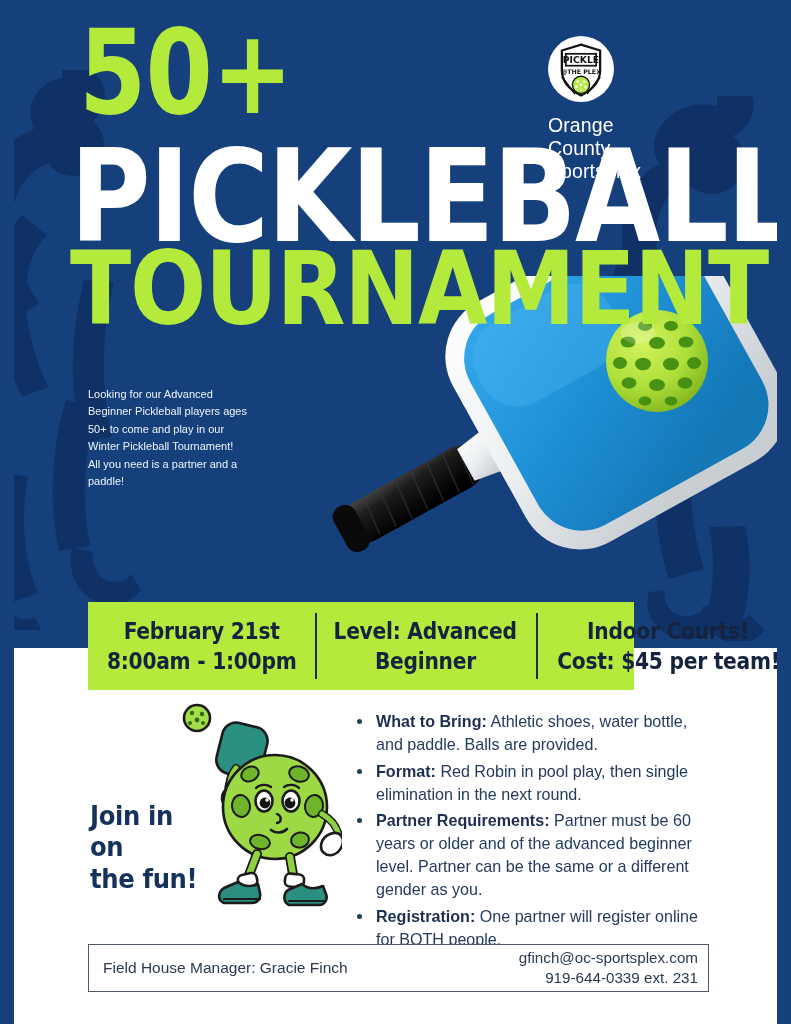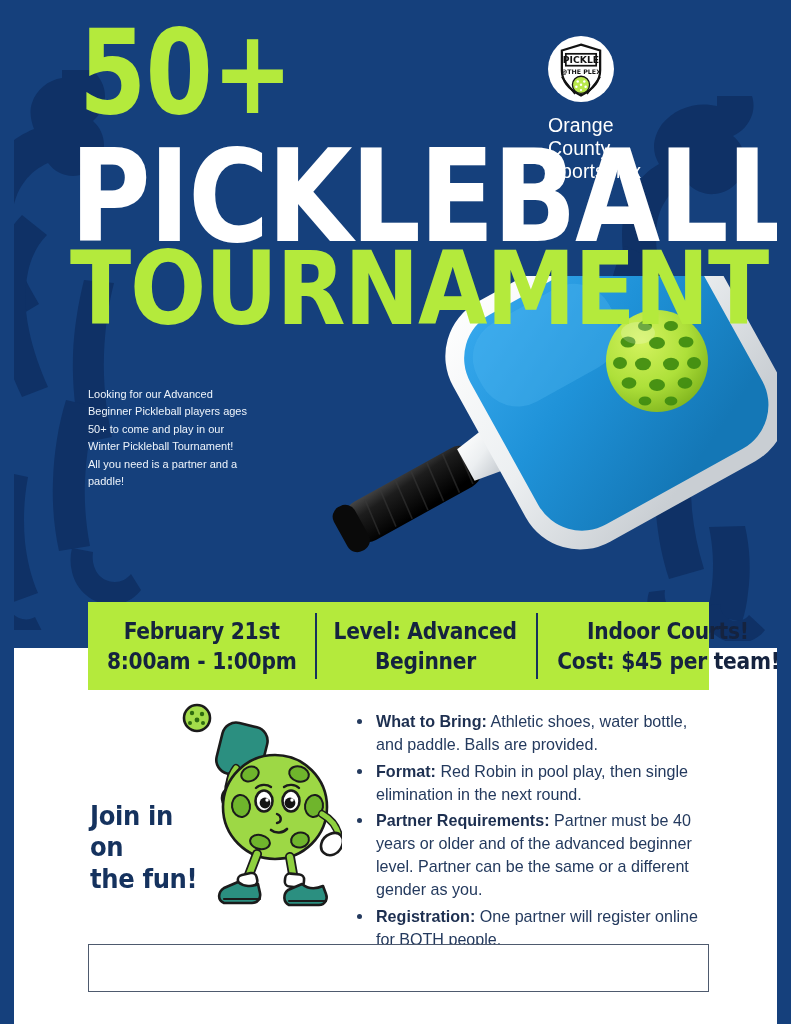--- a/index.html
+++ b/index.html
@@ -63,21 +63,21 @@
   .desc {
     position:absolute; left:88px; top:386px; width:292px; z-index:22;
     color:#eef4fb; font-size:11px; line-height:1.58; white-space:pre-line;
   }
 
   
   .paddle-art { position:absolute; left:250px; top:276px; width:545px; height:340px; z-index:18; }
 
   
   .infobar {
-    position:absolute; left:88px; top:602px; width:621px; height:88px;
+    position:absolute; left:88px; top:602px; width:546px; height:88px;
     background:#b4ea3c; z-index:30;
     display:flex; align-items:stretch;
   }
   .infocell {
     flex:1 1 0; display:flex; flex-direction:column; justify-content:center;
     align-items:center; text-align:center; padding:0 6px; position:relative;
   }
   .infocell + .infocell::before {
     content:""; position:absolute; left:0; top:11px; bottom:11px;
     width:2px; background:#16325c;
@@ -351,26 +351,31 @@
 
   <div class="bullets">
     <ul>
       <li>
         <b>What to Bring:</b><span> Athletic shoes, water bottle, and paddle. Balls are provided.</span>
       </li>
       <li>
         <b>Format:</b><span> Red Robin in pool play, then single elimination in the next round.</span>
       </li>
       <li>
-        <b>Partner Requirements:</b><span>  Partner must be 40 years or older and of the advanced beginner level. Partner can be the same or a different gender as you.</span>
+        <b>Partner Requirements:</b><span>  Partner must be 60 years or older and of the advanced beginner level. Partner can be the same or a different gender as you.</span>
       </li>
       <li>
         <b>Registration:</b><span> One partner will register online for BOTH people.</span>
       </li>
     </ul>
   </div>
 
   <div class="contact">
+    <div class="contact-body">
+      <div class="contact-name">Field House Manager: Gracie Finch</div>
+      <div class="contact-info">gfinch@oc-sportsplex.com
+919-644-0339 ext. 231</div>
+    </div>
   </div>
 
   <div class="side-rail-l"></div>
   <div class="side-rail-r"></div>
 </div>
 
 </body></html>

